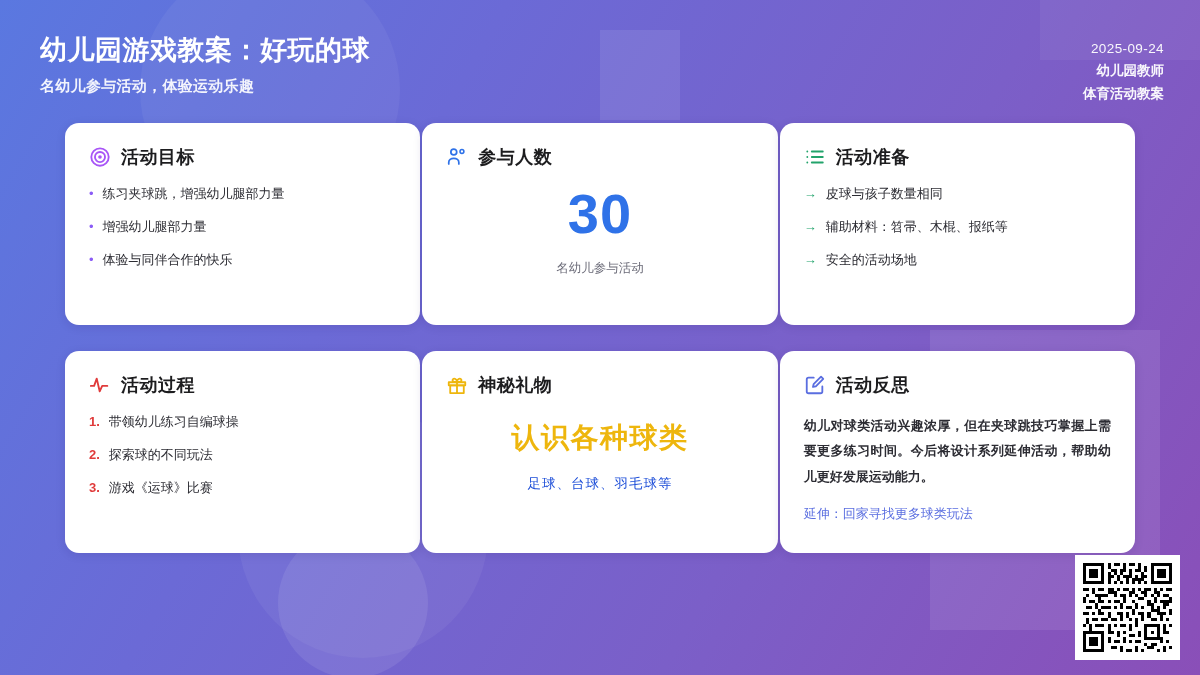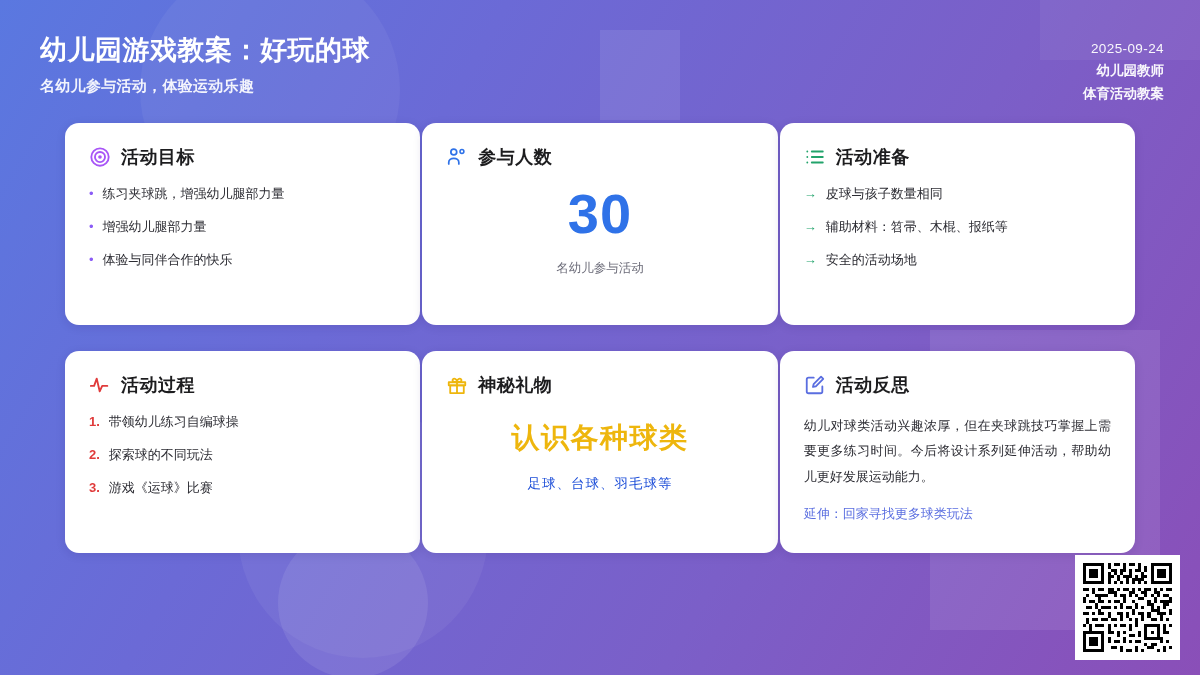--- a/index.html
+++ b/index.html
@@ -90,21 +90,21 @@
 
   
   .gift-wrap{ text-align:center; margin-top:22px; }
   .gift-main{
     font-size:28px; font-weight:700; color:#eeb60d; letter-spacing:1.5px;
   }
   .gift-sub{ font-size:13.5px; color:#1d4ed8; margin-top:18px; letter-spacing:1px; }
 
   
   .reflect-body{
-    font-size:13px; color:#2c2c33; line-height:1.95; text-align:justify;
+    font-size:13px; color:#2c2c33; line-height:1.95; text-align:justify;font-weight:bold;
   }
   .reflect-link{
     font-size:13px; color:#5a6ee0; margin-top:16px;
   }
 
   
   #qr{
     position:absolute; right:20px; bottom:15px;
     width:105px; height:105px; background:#fff; padding:8px;
   }

